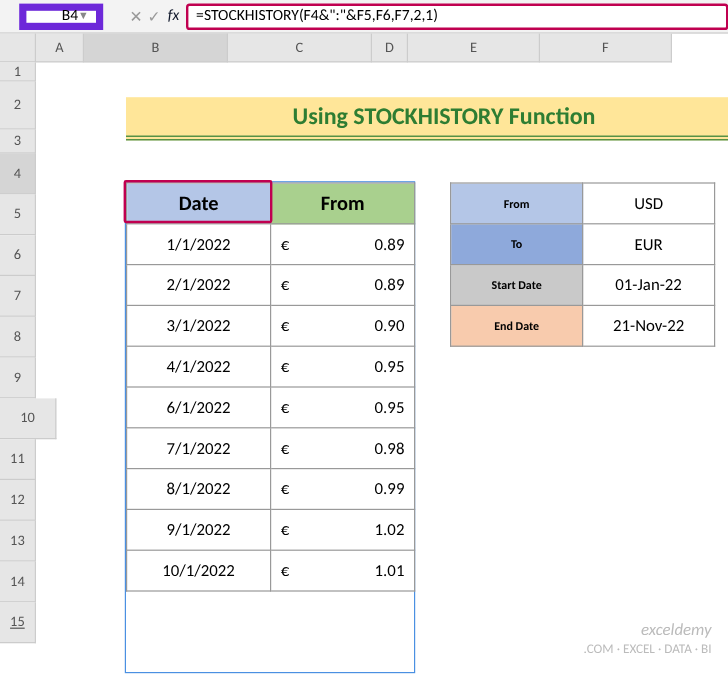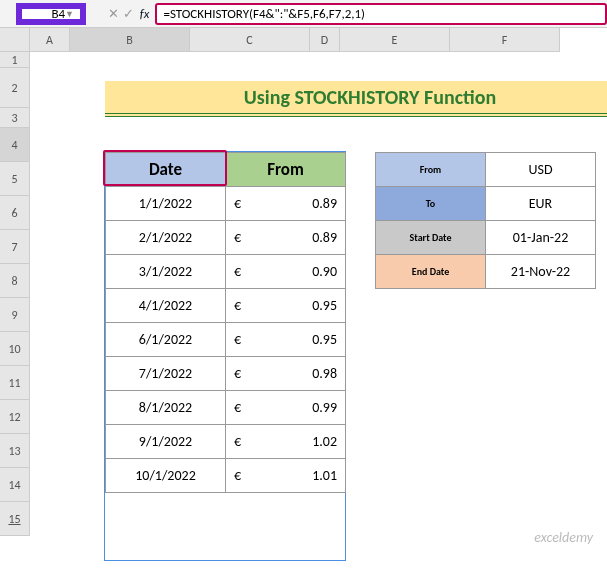--- a/index.html
+++ b/index.html
@@ -180,21 +180,21 @@
 <div style="position:absolute;left:0;top:52px;">
   <div class="row-header" style="width:30px;height:16px;">1</div>
   <div class="row-header" style="width:30px;height:40px;">2</div>
   <div class="row-header" style="width:30px;height:20px;">3</div>
   <div class="row-header row-sel" style="width:30px;height:34px;">4</div>
   <div class="row-header" style="width:30px;height:34px;">5</div>
   <div class="row-header" style="width:30px;height:34px;">6</div>
   <div class="row-header" style="width:30px;height:34px;">7</div>
   <div class="row-header" style="width:30px;height:34px;">8</div>
   <div class="row-header" style="width:30px;height:34px;">9</div>
-  <div class="row-header" style="width:30px;height:34px;">10</div>
+  <div class="row-header" style="width:47px;height:34px;">10</div>
   <div class="row-header" style="width:30px;height:34px;">11</div>
   <div class="row-header" style="width:30px;height:34px;">12</div>
   <div class="row-header" style="width:30px;height:34px;">13</div>
   <div class="row-header" style="width:30px;height:34px;">14</div>
   <div class="row-header" style="width:30px;height:34px;text-decoration:underline;">15</div>
 </div>
 
 <div class="content-area">
 
   <div class="title-banner">Using STOCKHISTORY Function</div>
@@ -309,14 +309,15 @@
         </tr>
     <tr>
           <th class="h-end">End Date</th>
           <td>21-Nov-22</td>
         </tr>
   </tbody>
     </table>
 
   <div class="watermark">
     <div class="brand">exceldemy</div>
+    <div>.COM · EXCEL · DATA · BI</div>
   </div>
 </div>
 
 </body></html>

